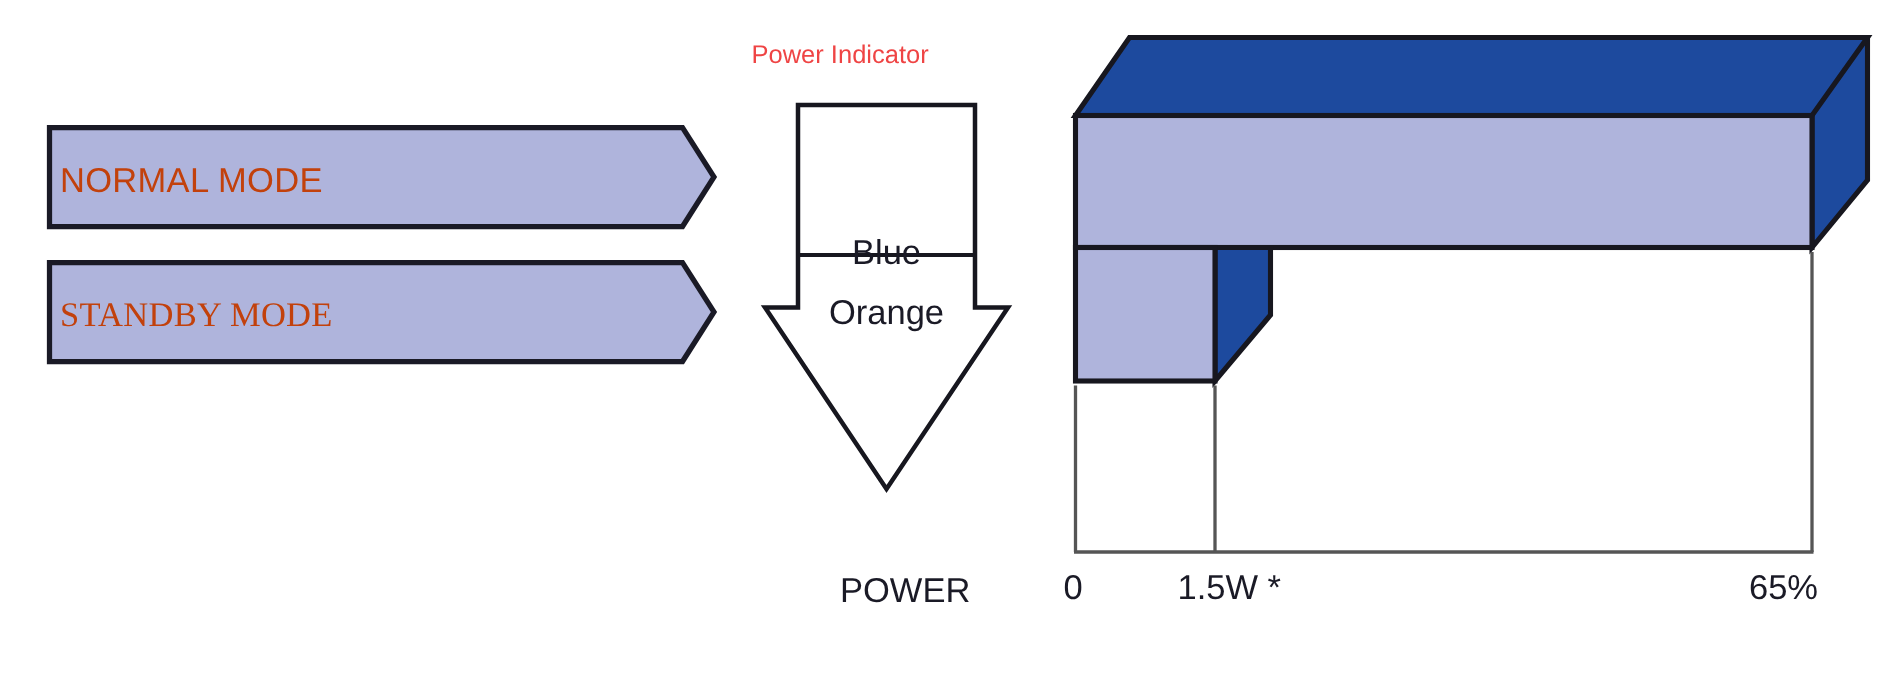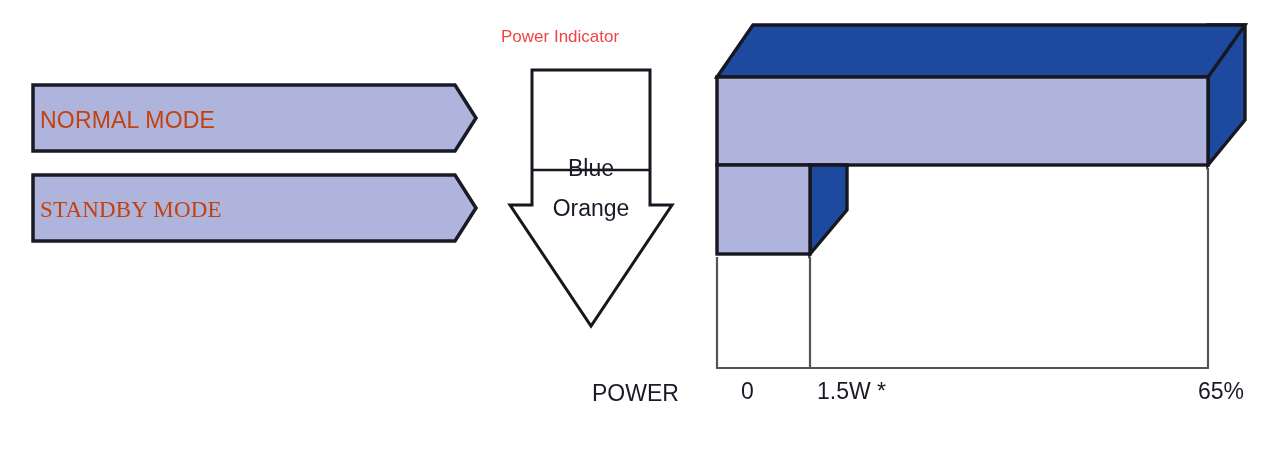--- a/index.html
+++ b/index.html
@@ -42,21 +42,20 @@
     white-space: nowrap;
     text-align: center;
   }
 
   
   .axis-label {
     position: absolute;
     font-size: 23px;
     color: #1a1a26;
     white-space: nowrap;
-    margin-left: 32px;
   }
   .axis-label.two-line { line-height: 30px; }
 
   svg { display: block; }
   .noselect { user-select: none; }
 </style>
 </head>
 <body>
 
 <div id="canvas" class="noselect">

